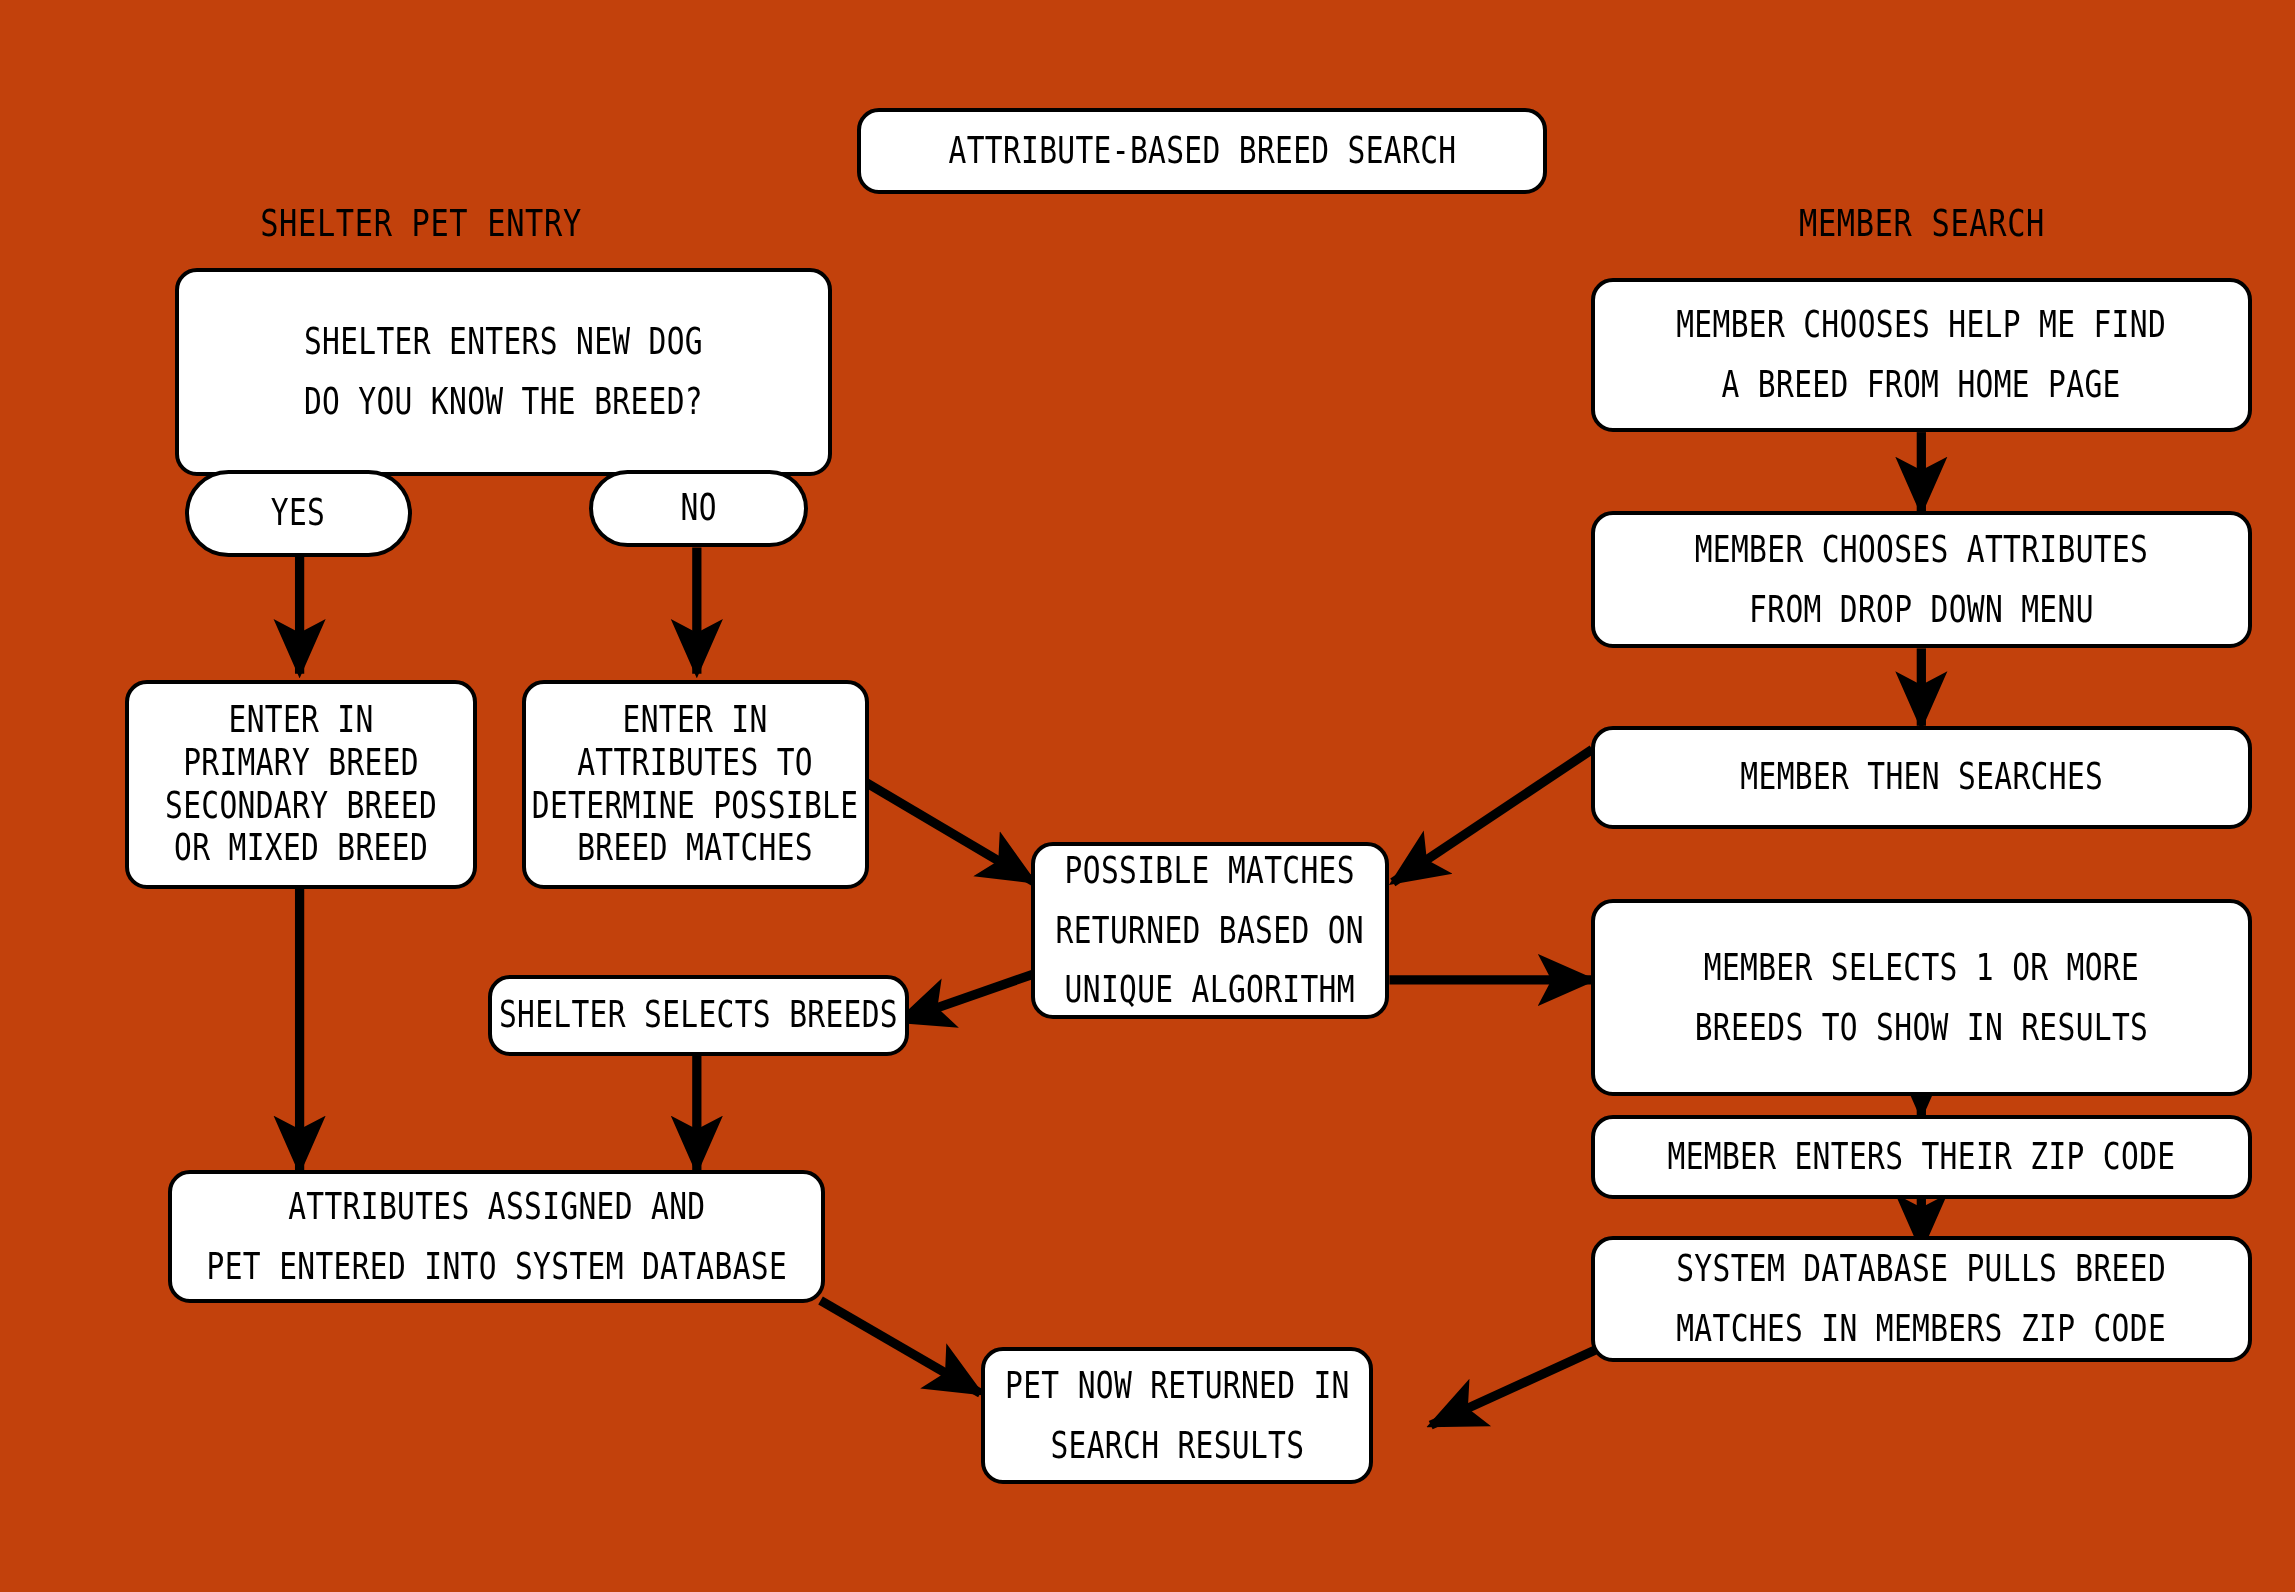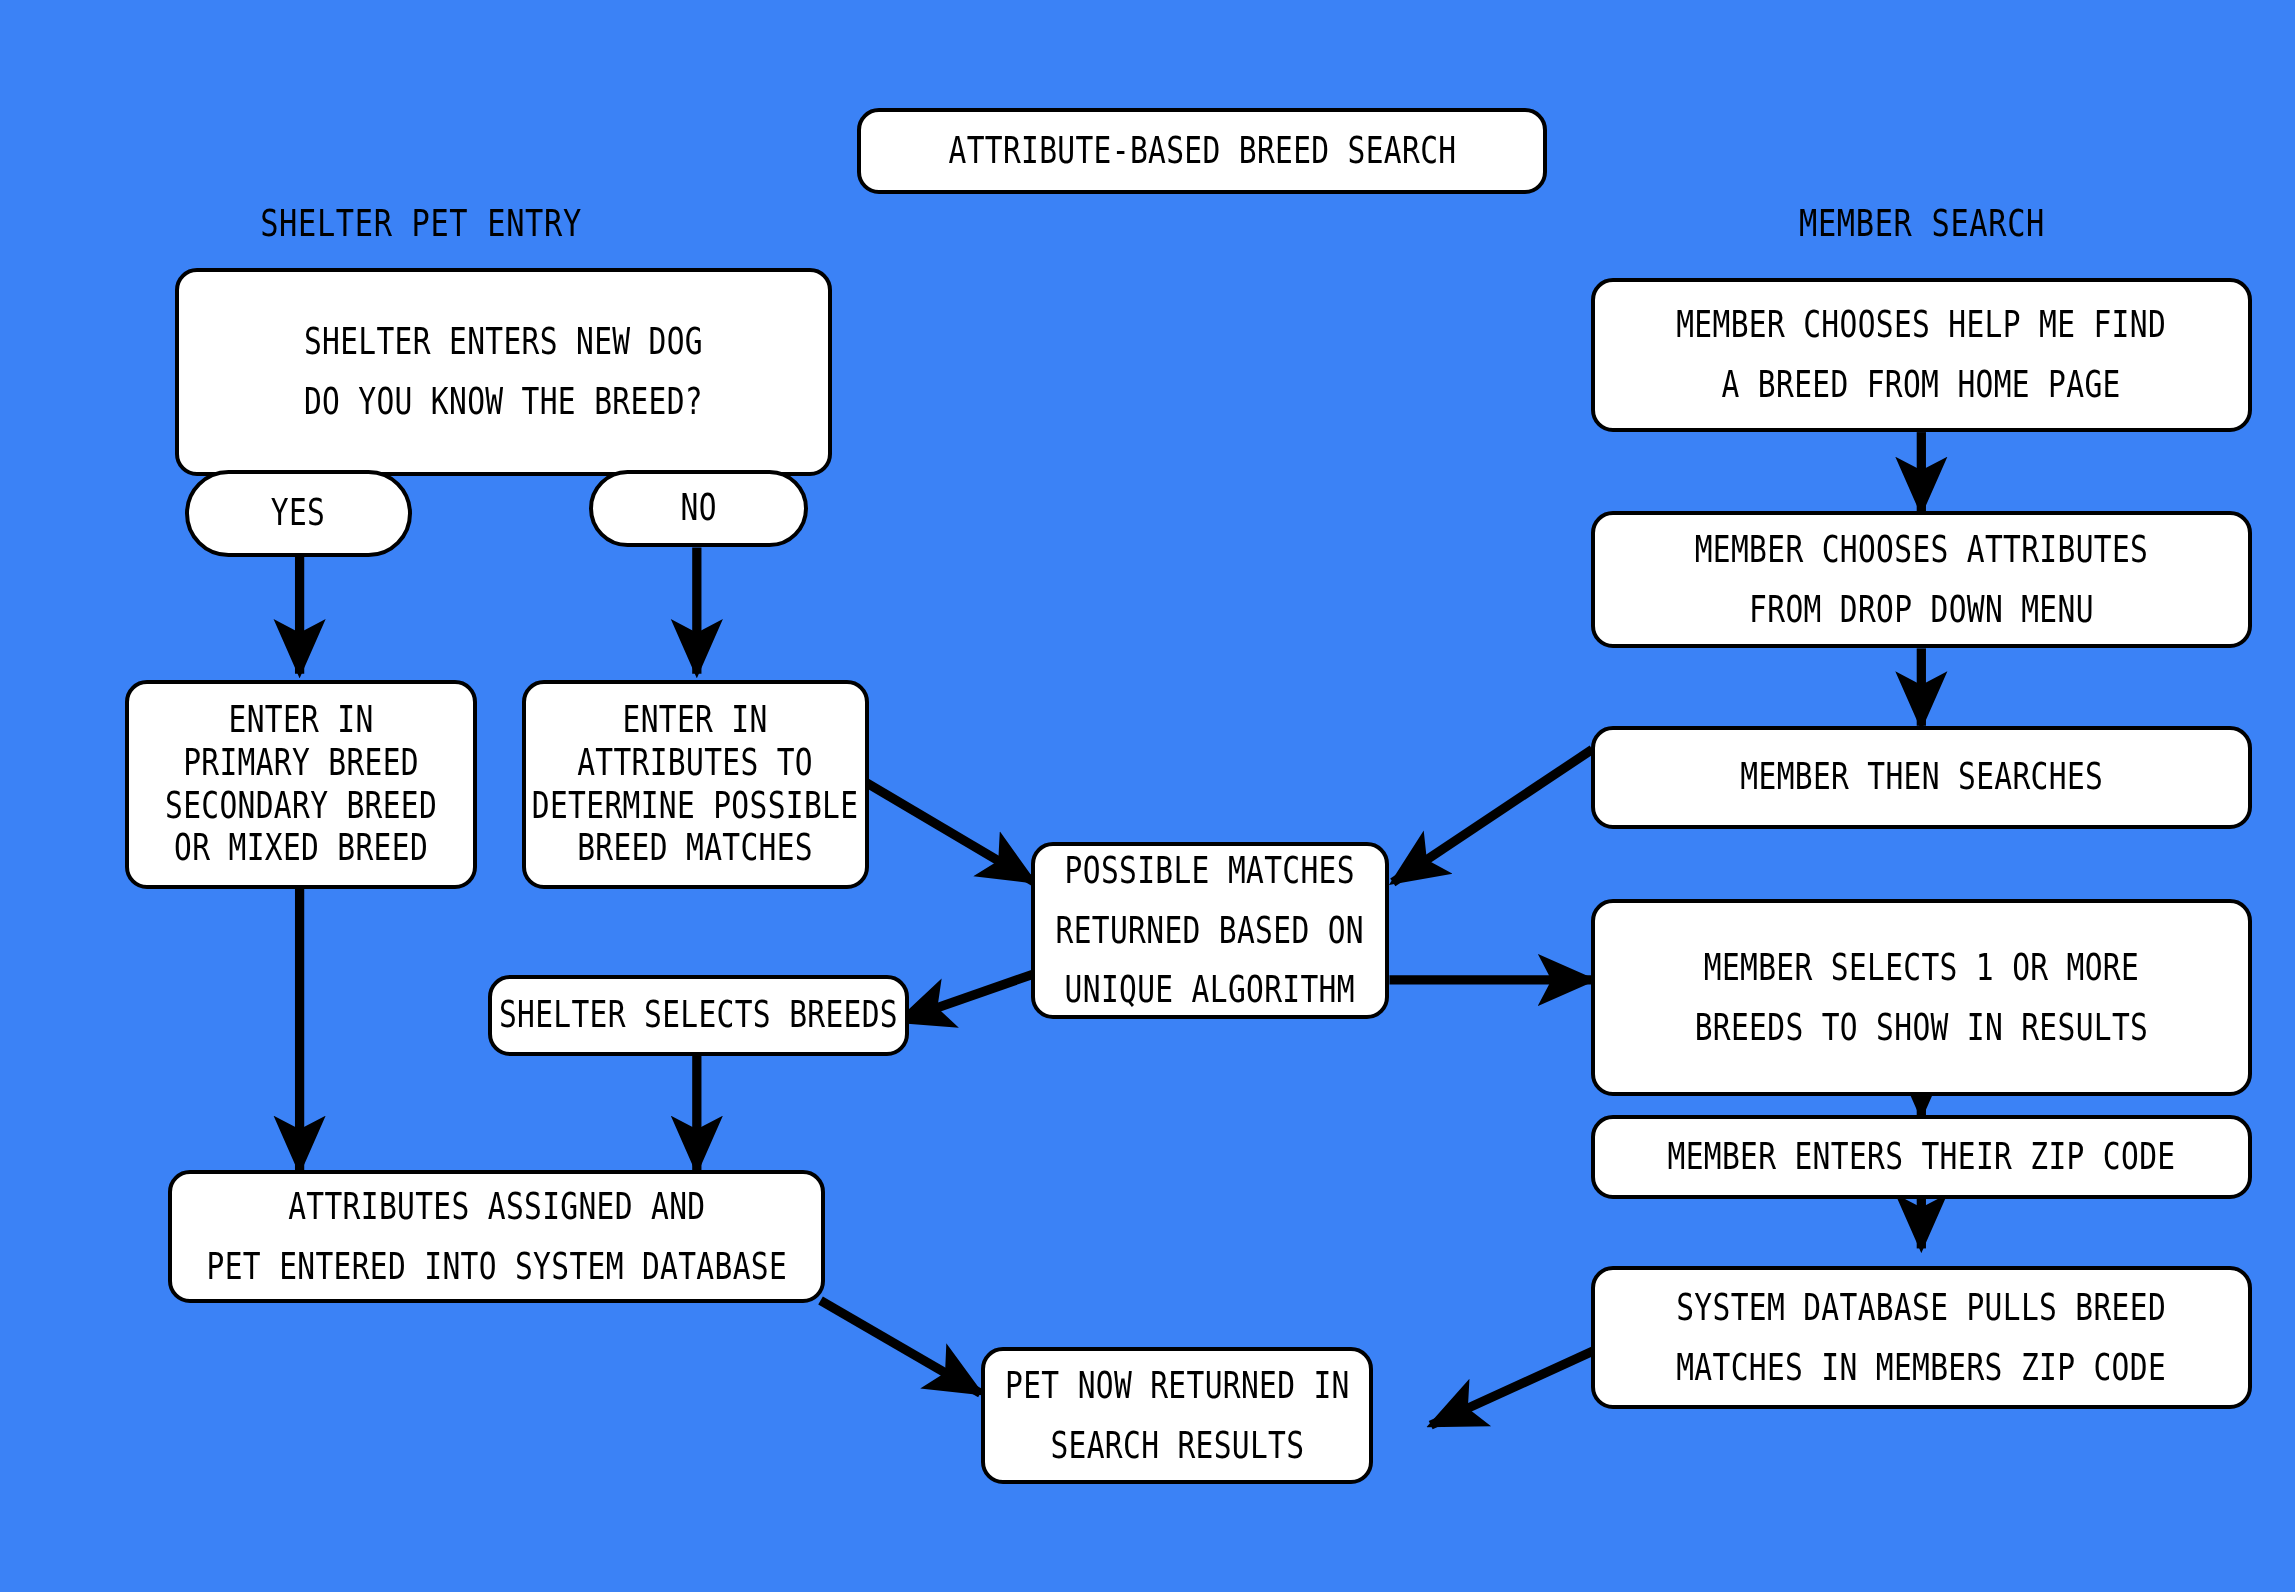--- a/index.html
+++ b/index.html
@@ -8,21 +8,21 @@
     padding: 0;
     background: #ffffff;
   }
   body {
     font-family: "Liberation Sans", sans-serif;
   }
   #canvas {
     position: relative;
     width: 2295px;
     height: 1593px;
-    background: #3b82f6;
+    background: #c2410c;
     overflow: hidden;
   }
   
   #edges {
     position: absolute;
     left: 0;
     top: 0;
     width: 2295px;
     height: 1593px;
     pointer-events: none;
@@ -167,18 +167,18 @@
   </div>
 
   <div class="node loose" style="left:1591px; top:899px; width:661px; height:197px; font-size:37px;">
     <span class="txt"><span>MEMBER SELECTS 1 OR MORE</span><br><span>BREEDS TO SHOW IN RESULTS</span></span>
   </div>
 
   <div class="node" style="left:1591px; top:1115px; width:661px; height:84px; font-size:37px;">
     <span class="txt">MEMBER ENTERS THEIR ZIP CODE</span>
   </div>
 
-  <div class="node loose" style="left:1591px; top:1266px; width:661px; height:143px; font-size:37px;">
+  <div class="node loose" style="left:1591px; top:1236px; width:661px; height:126px; font-size:37px;">
     <span class="txt"><span>SYSTEM DATABASE PULLS BREED</span><br><span>MATCHES IN MEMBERS ZIP CODE</span></span>
   </div>
 
 </div>
 
 
 </body></html>

